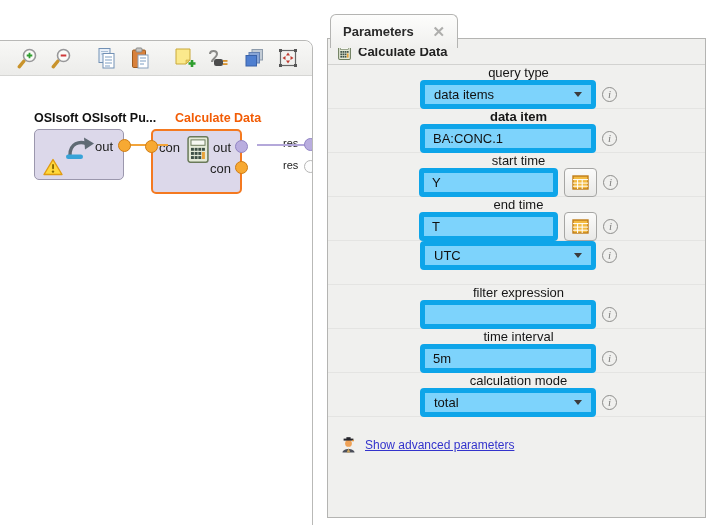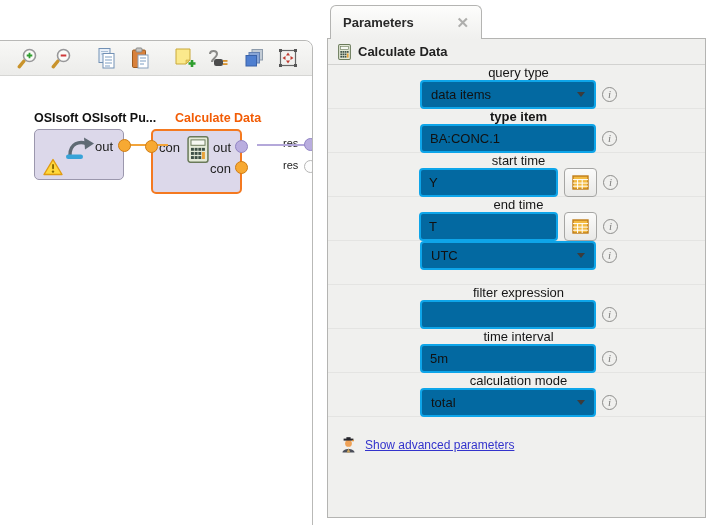--- a/index.html
+++ b/index.html
@@ -24,38 +24,38 @@
   .port.orange { background:#f7a933; border:1px solid #cf7d14; }
   .port.purple { background:#b9addf; border:1px solid #9184c4; }
   .port.white  { background:#fdfdfd; border:1px solid #b5b5b5; }
   .op-port-label { position:absolute; font-size:13px; color:#222; }
   .conn { position:absolute; height:2px; z-index:1; }
   .conn.orange { background:#f2a43a; }
   .conn.purple { background:#b4a8da; }
   .res-label { position:absolute; font-size:11px; color:#222; }
 
   
-  .param-tab { position:absolute; left:330px; top:5px; width:152px; height:34px;
+  .param-tab { position:absolute; left:330px; top:14px; width:128px; height:34px;
     background:linear-gradient(#fdfdfc,#f0f0ee); border:1px solid #b4b4b2; border-bottom:none;
     border-radius:6px 6px 0 0; display:flex; align-items:center; padding:0 12px; z-index:3; cursor:pointer; }
   .param-tab .t { font-weight:bold; font-size:13px; color:#2a2a2a; }
   .tab-close { margin-left:auto; color:#aeaeac; font-size:15px; font-weight:bold; line-height:1; cursor:pointer; }
 
   .param-panel { position:absolute; left:327px; top:38px; width:379px; height:480px;
     background:#f0f0ee; border:1px solid #b4b4b2; z-index:2; }
   .param-header { height:26px; display:flex; align-items:center; gap:7px; padding:0 10px;
     border-bottom:1px solid #d2d2d0; }
   .param-header .t { font-weight:bold; font-size:13px; color:#222; }
 
   .p-row { height:44px; display:flex; align-items:center; padding:0 8px 0 12px;
     border-bottom:1px solid #e4e4e2;flex-direction:column; }
   .p-row .lbl { flex:1; font-size:13px; color:#161616; }
   .p-row .lbl.bold { font-weight:bold; }
   .ctl { display:flex; align-items:center; gap:6px; }
-  .field, .select { height:29px; background:#0369a1; border:2px solid #0ea5e9; border-radius:4px;
+  .field, .select { height:29px; background:#7dd3fc; border:5px solid #0ea5e9; border-radius:4px;
     font-size:13px; color:#111; font-family:"Liberation Sans",sans-serif; }
   .field { width:176px; padding:0 8px; outline:none; }
   .field.short { width:139px; }
   .select { width:176px; display:flex; align-items:center; justify-content:space-between;
     padding:0 9px; cursor:pointer; }
   .caret { width:0; height:0; border-left:4.5px solid transparent; border-right:4.5px solid transparent;
     border-top:5.5px solid #3c3c3c; }
   .cal-btn { width:33px; height:29px; border:1px solid #a6a6a4; border-radius:4px;
     background:linear-gradient(#fbfbfa,#e9e9e7); display:flex; align-items:center; justify-content:center; cursor:pointer; }
   .enum-btn { width:176px; height:29px; border:1px solid #a0a09e; border-radius:4px;
@@ -234,21 +234,21 @@
     <div class="ctl">
       <div class="select">
         <span>data items</span>
         <span class="caret"></span>
       </div>
       <span class="info"></span>
     </div>
   </div>
 
   <div class="p-row">
-    <span class="lbl bold">type item</span>
+    <span class="lbl bold">data item</span>
     <div class="ctl">
       <input class="field" type="text" value="BA:CONC.1" style="">
       <span class="info"></span>
     </div>
   </div>
 
 
   <div class="p-row">
     <span class="lbl">start time</span>
     <div class="ctl">

